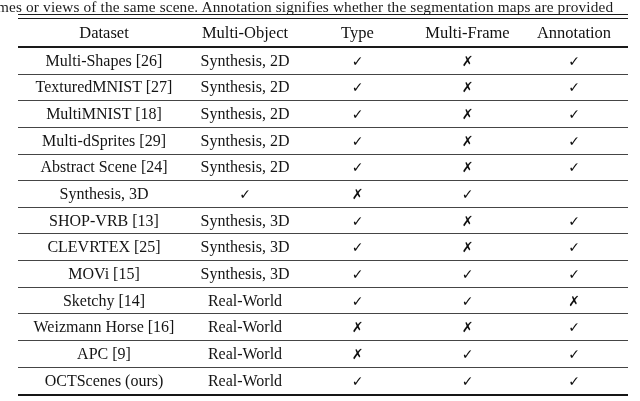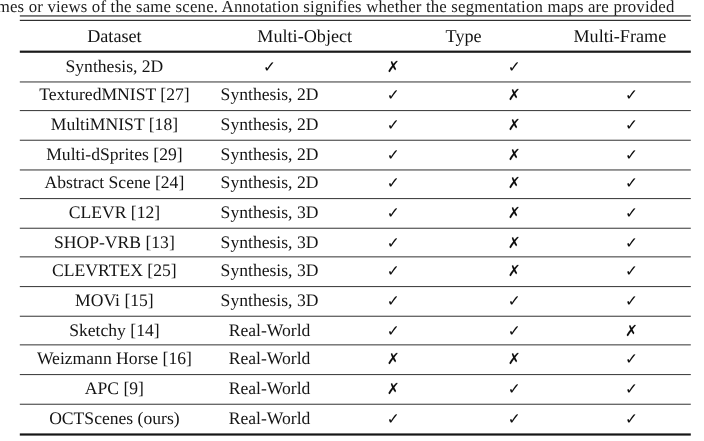--- a/index.html
+++ b/index.html
@@ -44,21 +44,20 @@
   }
   .grid-row {
     display: grid;
     grid-template-columns: 172px 110px 115px 105px 108px;
     align-items: center;
     box-sizing: border-box;
   }
   .header-row {
     height: 29px;
     border-bottom: 2px solid #1a1a1a;
-    gap: 32px;
   }
   .header-cell {
     text-align: center;
     font-size: 16.5px;
     color: #111111;
     white-space: nowrap;
   }
   .data-row {
     height: 26.65px;
     border-bottom: 1.5px solid #454545;
@@ -95,20 +94,21 @@
     <div class="grid-row header-row">
       <div class="header-cell">Dataset</div>
       <div class="header-cell">Multi-Object</div>
       <div class="header-cell">Type</div>
       <div class="header-cell">Multi-Frame</div>
       <div class="header-cell">Annotation</div>
     </div>
 
     <div class="tbody" id="tbody">
         <div class="grid-row data-row">
+          <div class="cell">Multi-Shapes [26]</div>
           <div class="cell">Synthesis, 2D</div>
           <div class="cell mark">✓</div>
           <div class="cell mark">✗</div>
           <div class="cell mark">✓</div>
         </div>
         <div class="grid-row data-row">
           <div class="cell">TexturedMNIST [27]</div>
           <div class="cell">Synthesis, 2D</div>
           <div class="cell mark">✓</div>
           <div class="cell mark">✗</div>
@@ -129,21 +129,20 @@
           <div class="cell mark">✓</div>
         </div>
         <div class="grid-row data-row">
           <div class="cell">Abstract Scene [24]</div>
           <div class="cell">Synthesis, 2D</div>
           <div class="cell mark">✓</div>
           <div class="cell mark">✗</div>
           <div class="cell mark">✓</div>
         </div>
         <div class="grid-row data-row">
-          <div class="cell">CLEVR [12]</div>
           <div class="cell">Synthesis, 3D</div>
           <div class="cell mark">✓</div>
           <div class="cell mark">✗</div>
           <div class="cell mark">✓</div>
         </div>
         <div class="grid-row data-row">
           <div class="cell">SHOP-VRB [13]</div>
           <div class="cell">Synthesis, 3D</div>
           <div class="cell mark">✓</div>
           <div class="cell mark">✗</div>

